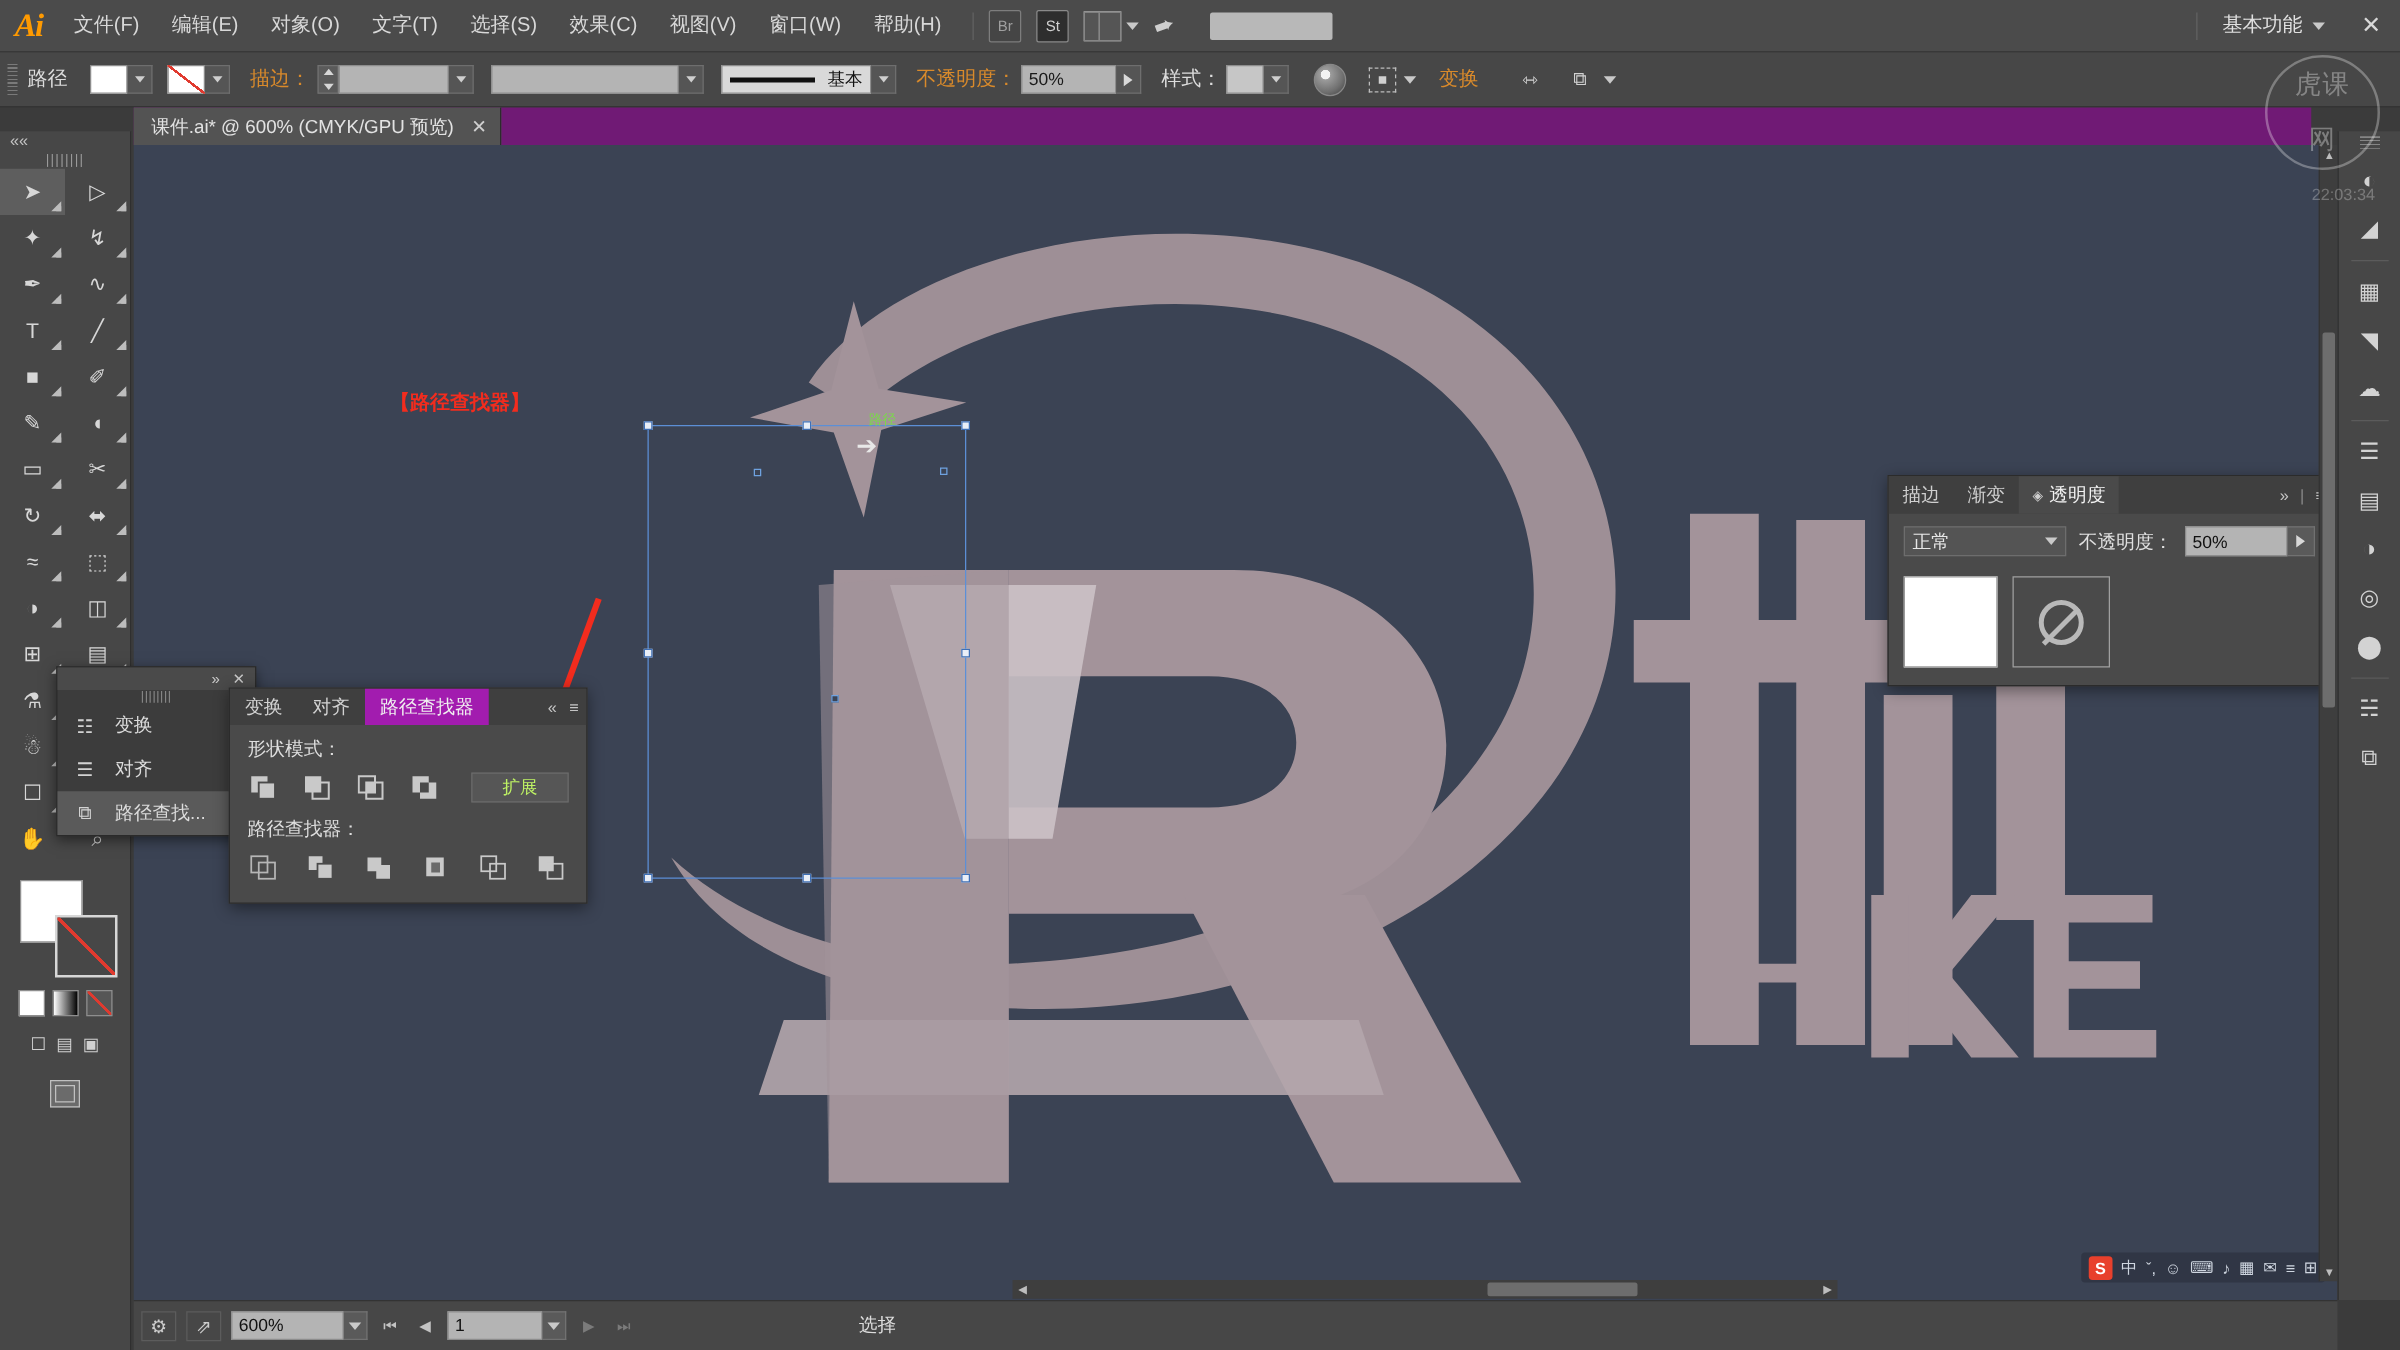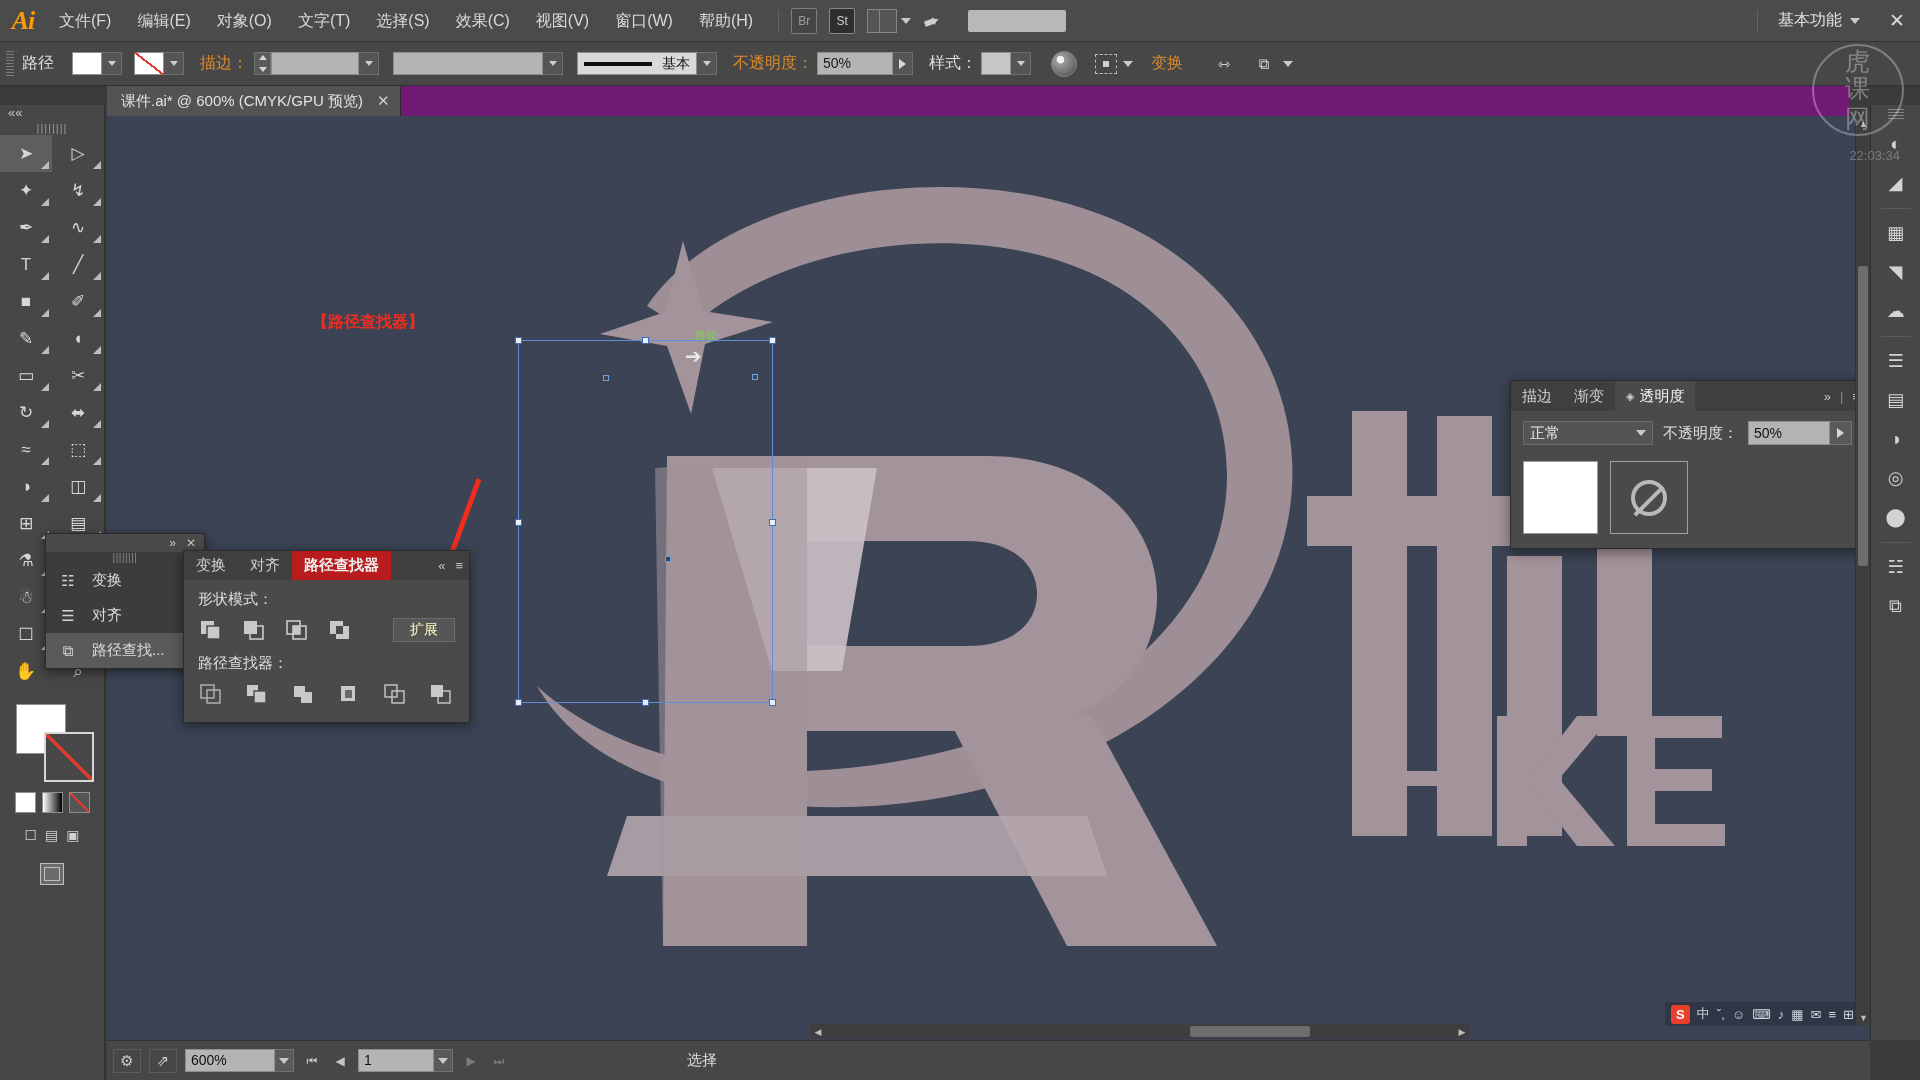--- a/index.html
+++ b/index.html
@@ -223,34 +223,34 @@
     background: #4a4a4a; border: 1px solid #2b2b2b;
     box-shadow: 0 3px 12px rgba(0,0,0,.45);
   }
   .pf-tabs {
     height: 29px; background: #3f3f3f; display: flex; align-items: stretch;
     position: relative;
   }
   .pf-tab {
     padding: 0 12px; display: flex; align-items: center; font-size: 15px; color: #d2d2d2;
   }
-  .pf-tab.active { background: #b91c1c; color: #f0f0f0; font-weight: bold; }
+  .pf-tab.active { background: #a21caf; color: #f0f0f0; }
   .pf-tabctl {
     position: absolute; right: 6px; top: 0; height: 29px; display: flex; align-items: center; gap: 10px;
     color: #c5c5c5; font-size: 13px;
   }
   .pf-body { padding: 10px 14px 14px; }
   .pf-sect { font-size: 15px; color: #dedede; margin-bottom: 9px; }
   .pf-row { display: flex; align-items: center; gap: 17px; margin-bottom: 12px; }
   .pf-btn {
     width: 26px; height: 24px; display: flex; align-items: center; justify-content: center;
   }
   .pf-expand {
-    margin-left: auto; width: 62px; height: 24px; background: #565656; border: 1px solid #6b6b6b;
-    color: #fef9c3; font-size: 14px; display: flex; align-items: center; justify-content: center;
+    margin-left: auto; width: 78px; height: 24px; background: #565656; border: 1px solid #6b6b6b;
+    color: #bef264; font-size: 14px; display: flex; align-items: center; justify-content: center;
   }
 
   
   .tp-panel {
     position: absolute; left: 1510px; top: 380px; width: 358px;
     background: #4a4a4a; border: 1px solid #2b2b2b;
     box-shadow: 0 3px 12px rgba(0,0,0,.45);
   }
   .tp-tabs { height: 30px; background: #3f3f3f; display: flex; align-items: stretch; position: relative; }
   .tp-tab { padding: 0 11px; display: flex; align-items: center; gap: 5px; font-size: 15px; color: #cfcfcf; }
@@ -343,21 +343,21 @@
     width: 19px; height: 19px; border-radius: 3px; background: #e8402c; color: #fff;
     display: flex; align-items: center; justify-content: center; font-size: 13px; font-weight: bold;
   }
   .ime-ico { color: #cfd6e0; font-size: 13px; }
 
   
   .wmark {
     position: absolute; right: 16px; top: 44px; width: 92px; height: 92px;
     border: 2px solid rgba(255,255,255,.30); border-radius: 50%;
     display: flex; flex-wrap: wrap; align-items: center; justify-content: center;
-    color: rgba(255,255,255,.34); font-size: 25px; line-height: 1.05; text-align: center;
+    color: rgba(255,255,255,.34); font-size: 21px; line-height: 1.05; text-align: center;
     letter-spacing: 1px; pointer-events: none;
   }
   .wmark span { display: block; width: 46px; }
   .wmark-time {
     position: absolute; right: 20px; top: 148px; color: rgba(255,255,255,.28); font-size: 13px;
   }
 
   
   .anno-text {
     position: absolute; font-size: 16px; color: #f22c1e; white-space: nowrap; font-weight: bold;

